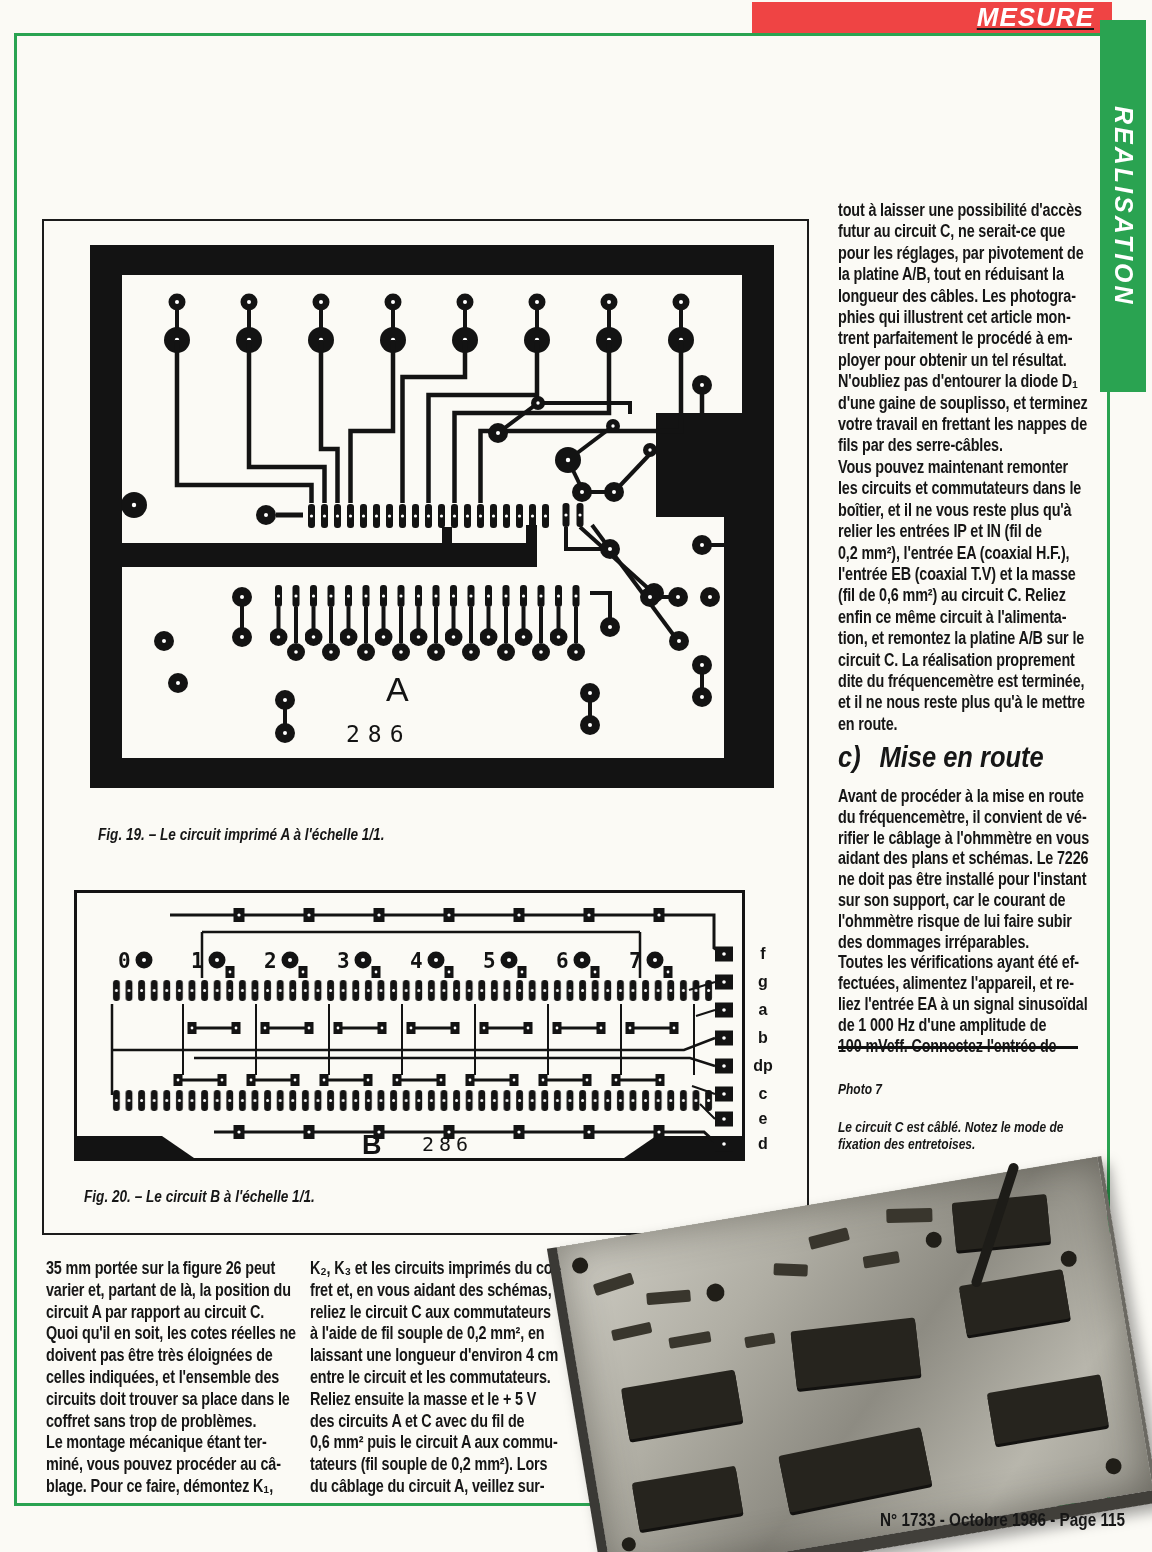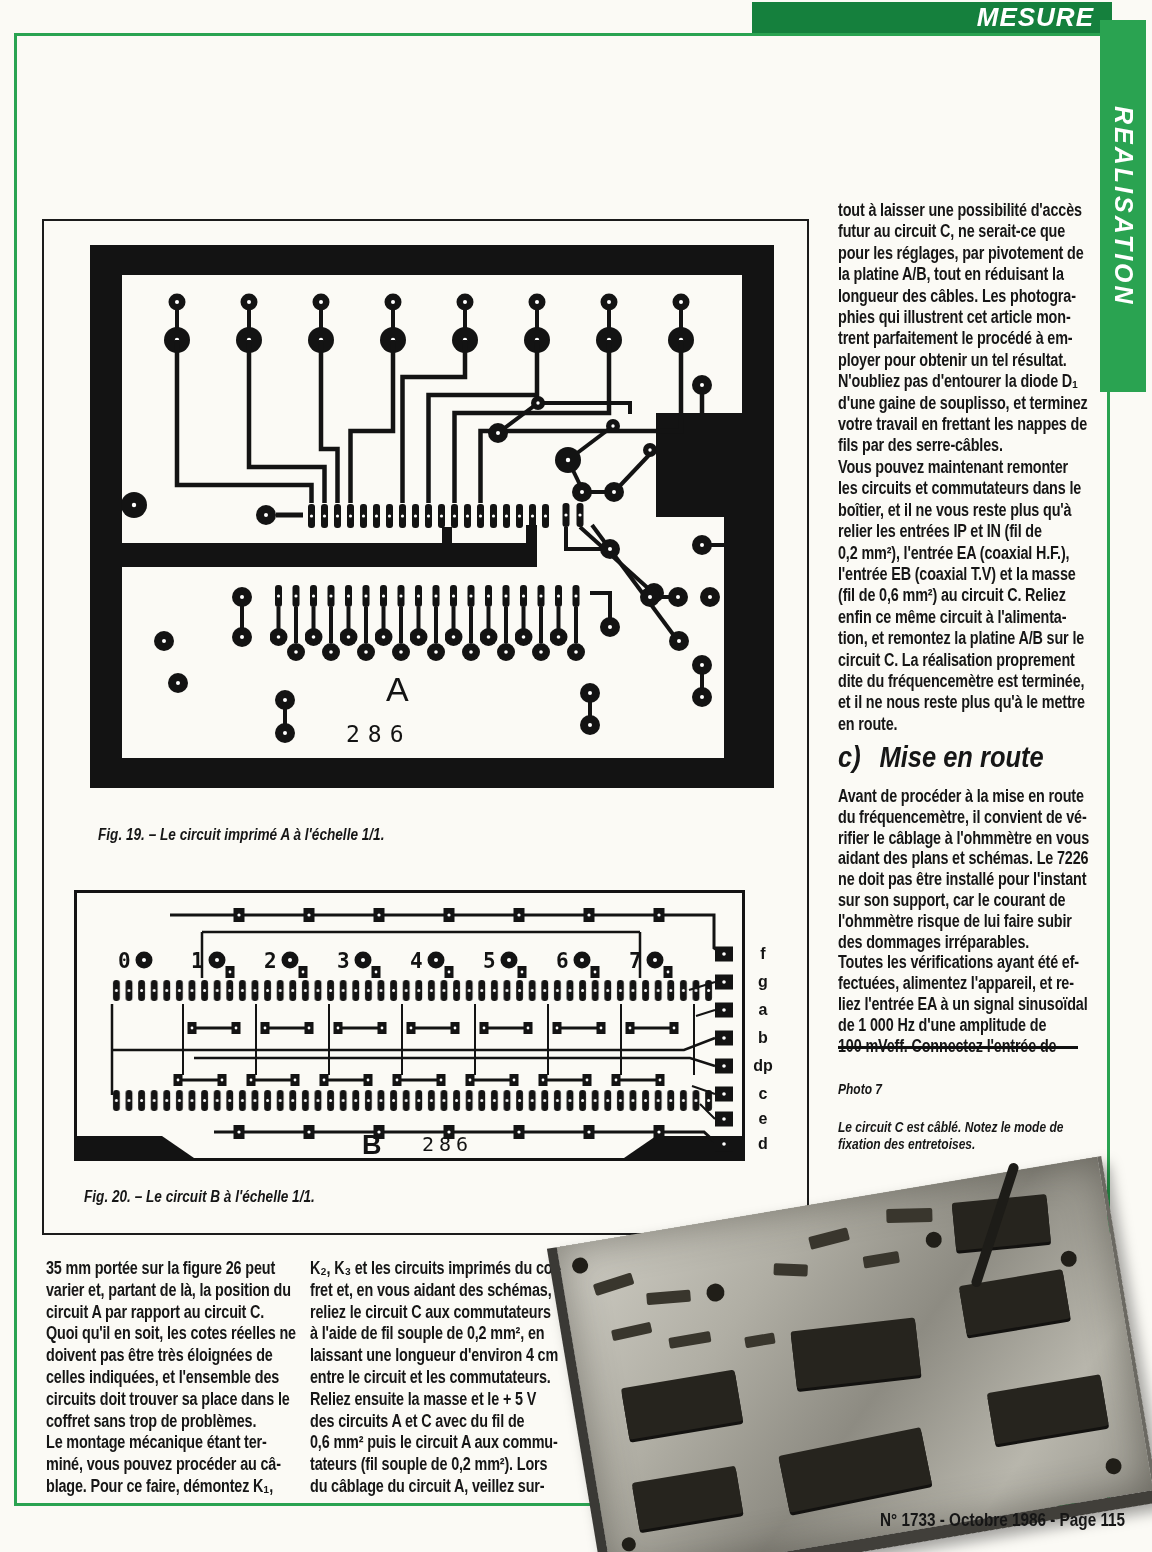--- a/index.html
+++ b/index.html
@@ -1,22 +1,22 @@
 <!DOCTYPE html>
 <html><head>
 <meta charset="utf-8">
 <style>
   html,body{margin:0;padding:0;background:#e8e8e4;}
   .page{position:relative;width:1152px;height:1552px;background:#fbfaf5;overflow:hidden;
         font-family:"Liberation Sans","DejaVu Sans",sans-serif;color:#161616;}
   
   .page-border{position:absolute;left:14px;top:33px;width:1090px;height:1467px;
                border:3px solid #2aa351;z-index:1;}
-  .mesure-band{position:absolute;left:752px;top:2px;width:360px;height:31px;background:#15803d;
-               z-index:3;display:flex;align-items:center;justify-content:flex-end;padding-right:18px;box-sizing:border-box;}
+  .mesure-band{position:absolute;left:752px;top:2px;width:360px;height:31px;background:#ef4444;
+               z-index:3;display:flex;align-items:center;justify-content:flex-end;padding-right:18px;box-sizing:border-box;text-decoration:underline;}
   .mesure-band span{color:#fff;font-weight:700;font-style:italic;font-size:26px;letter-spacing:1px;}
   .realisation-band{position:absolute;left:1100px;top:20px;width:46px;height:372px;background:#2aa351;
                z-index:3;display:flex;align-items:center;justify-content:center;}
   .realisation-band span{writing-mode:vertical-rl;color:#fff;font-weight:700;font-style:italic;
                font-size:25px;letter-spacing:3px;}
   
   .figure-box{position:absolute;left:42px;top:219px;width:763px;height:1012px;
               border:2px solid #1b1b1b;z-index:5;}
   .pcb-a{position:absolute;left:46px;top:24px;}
   .pcb-b{position:absolute;left:30px;top:669px;}

